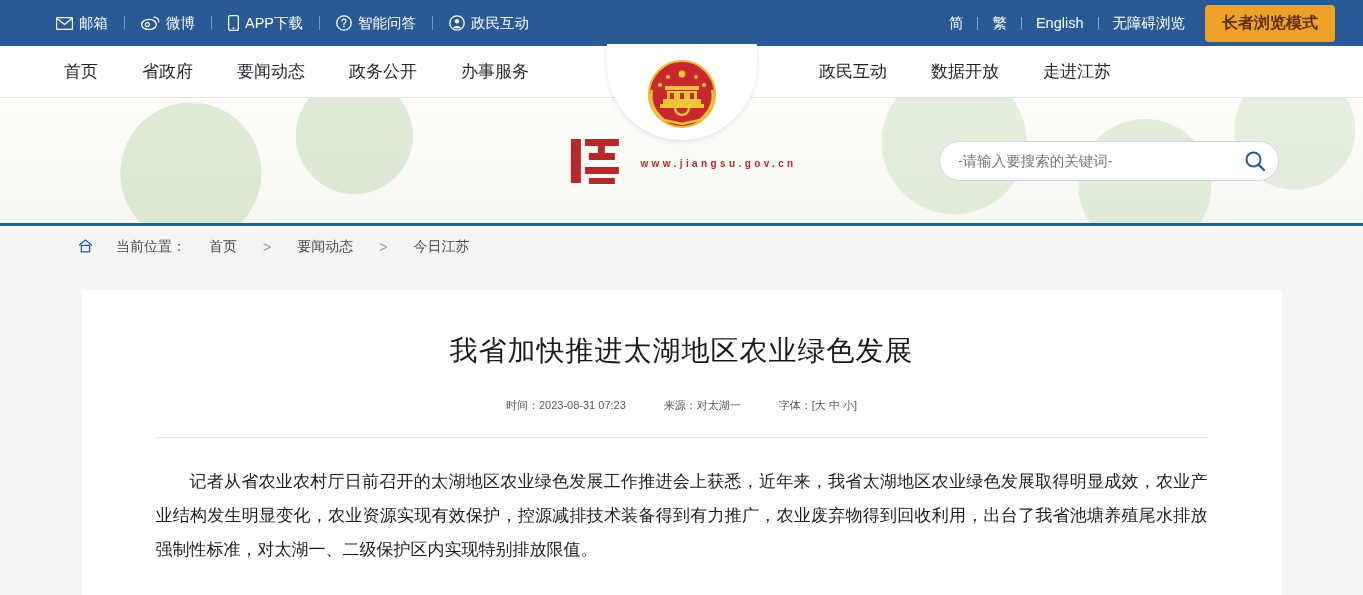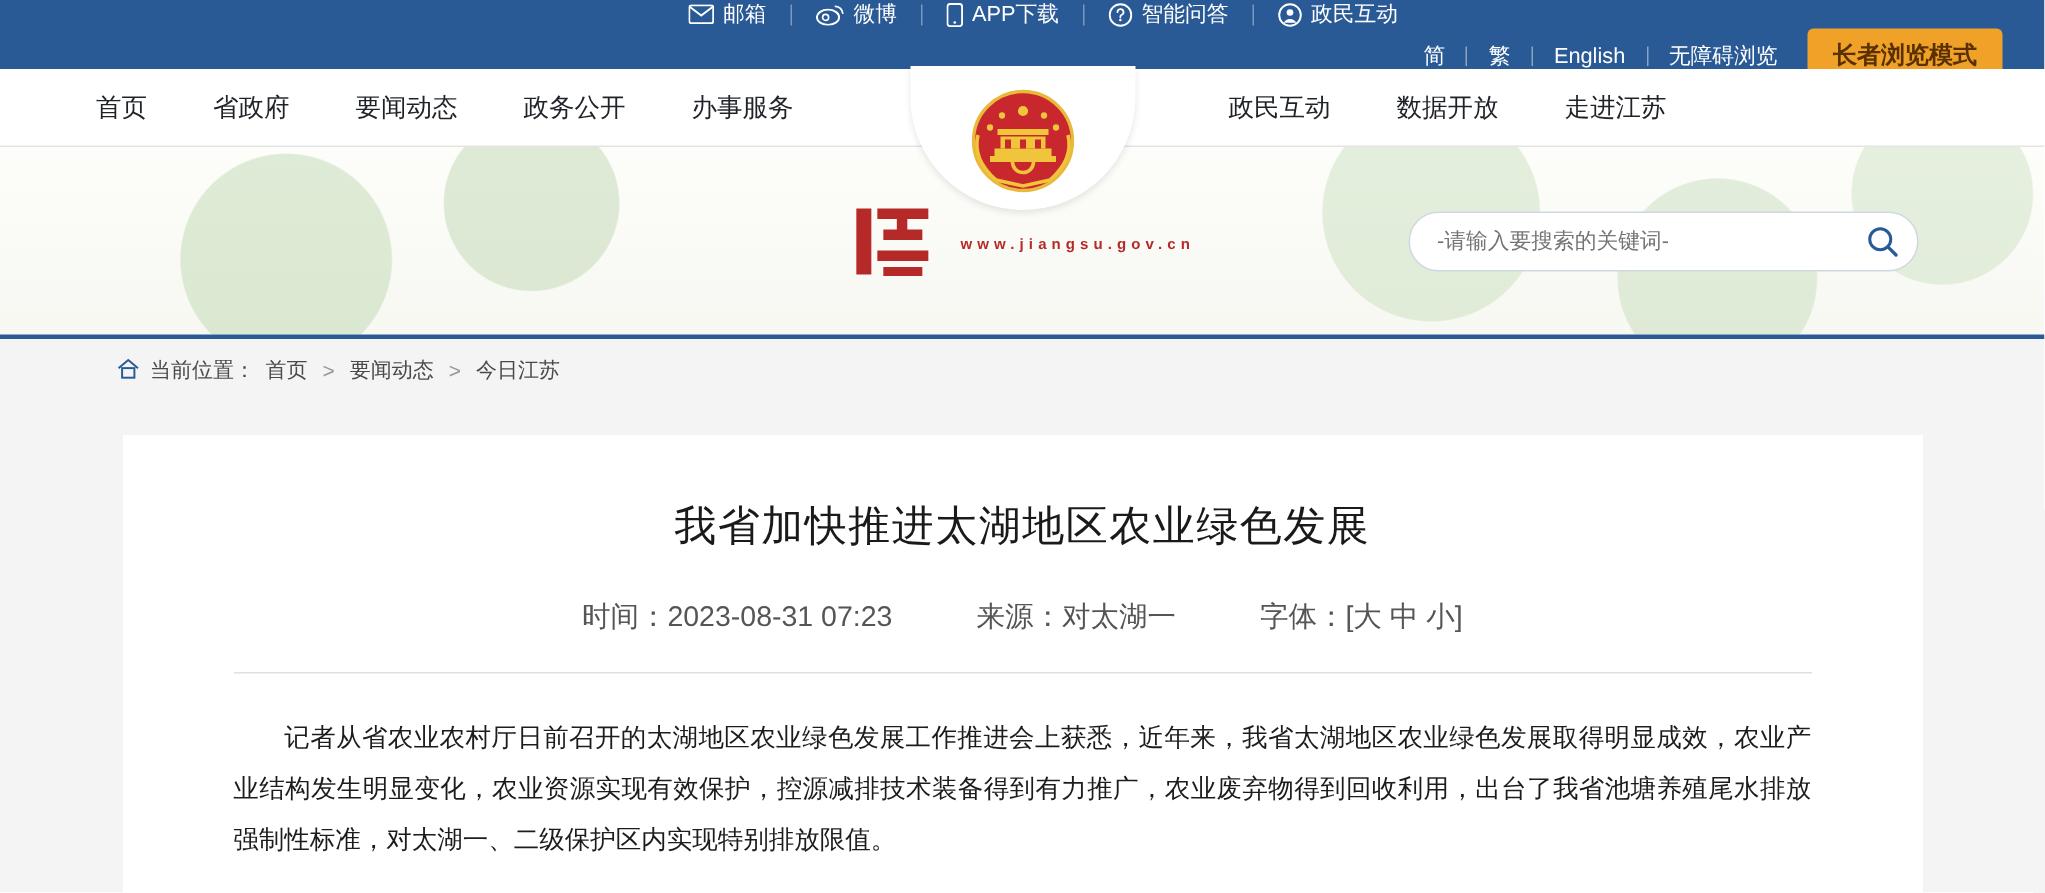--- a/index.html
+++ b/index.html
@@ -14,21 +14,20 @@
   
   .topbar {
     height: 46px;
     background: #2a5a96;
     display: flex;
     align-items: center;
     padding: 0 28px 0 56px;
     color: #ffffff;
     font-size: 14.5px;
     position: relative;
-    flex-direction: column;
   }
   .topbar-left { display: flex; align-items: center; }
   .tb-item {
     display: flex;
     align-items: center;
     gap: 6px;
     color: #ffffff;
     white-space: nowrap;
   }
   .tb-sep {
@@ -174,21 +173,21 @@
 
   
   .crumb-bar {
     height: 42px;
     background: #f4f4f4;
     display: flex;
     align-items: center;
     padding-left: 78px;
     font-size: 14px;
     color: #4a4a4a;
-    gap: 7px;
+    gap: 23px;
   }
   .crumb-link { color: #4a4a4a; }
   .crumb-sep { color: #999; margin: 0 3px; }
 
   
   .content-area {
     background: #f4f4f4;
     padding: 22px 0 0 0;
     height: calc(595px - 46px - 52px - 128px - 42px);
   }
@@ -204,22 +203,22 @@
     font-size: 28px;
     color: #1a1a1a;
     font-weight: normal;
     letter-spacing: 1px;
     margin-bottom: 28px;
   }
   .article-meta {
     display: flex;
     justify-content: center;
     align-items: center;
-    gap: 56px;
-    font-size: 19px;
+    gap: 38px;
+    font-size: 11px;
     color: #555555;
   }
   .font-sizes { color: #555555; }
   .divider {
     margin: 24px 42px 0 42px;
     border-top: 1px solid #e0e0e0;
   }
   .article-body {
     margin: 26px 42px 0 42px;
     font-family: "DejaVu Serif", serif;

